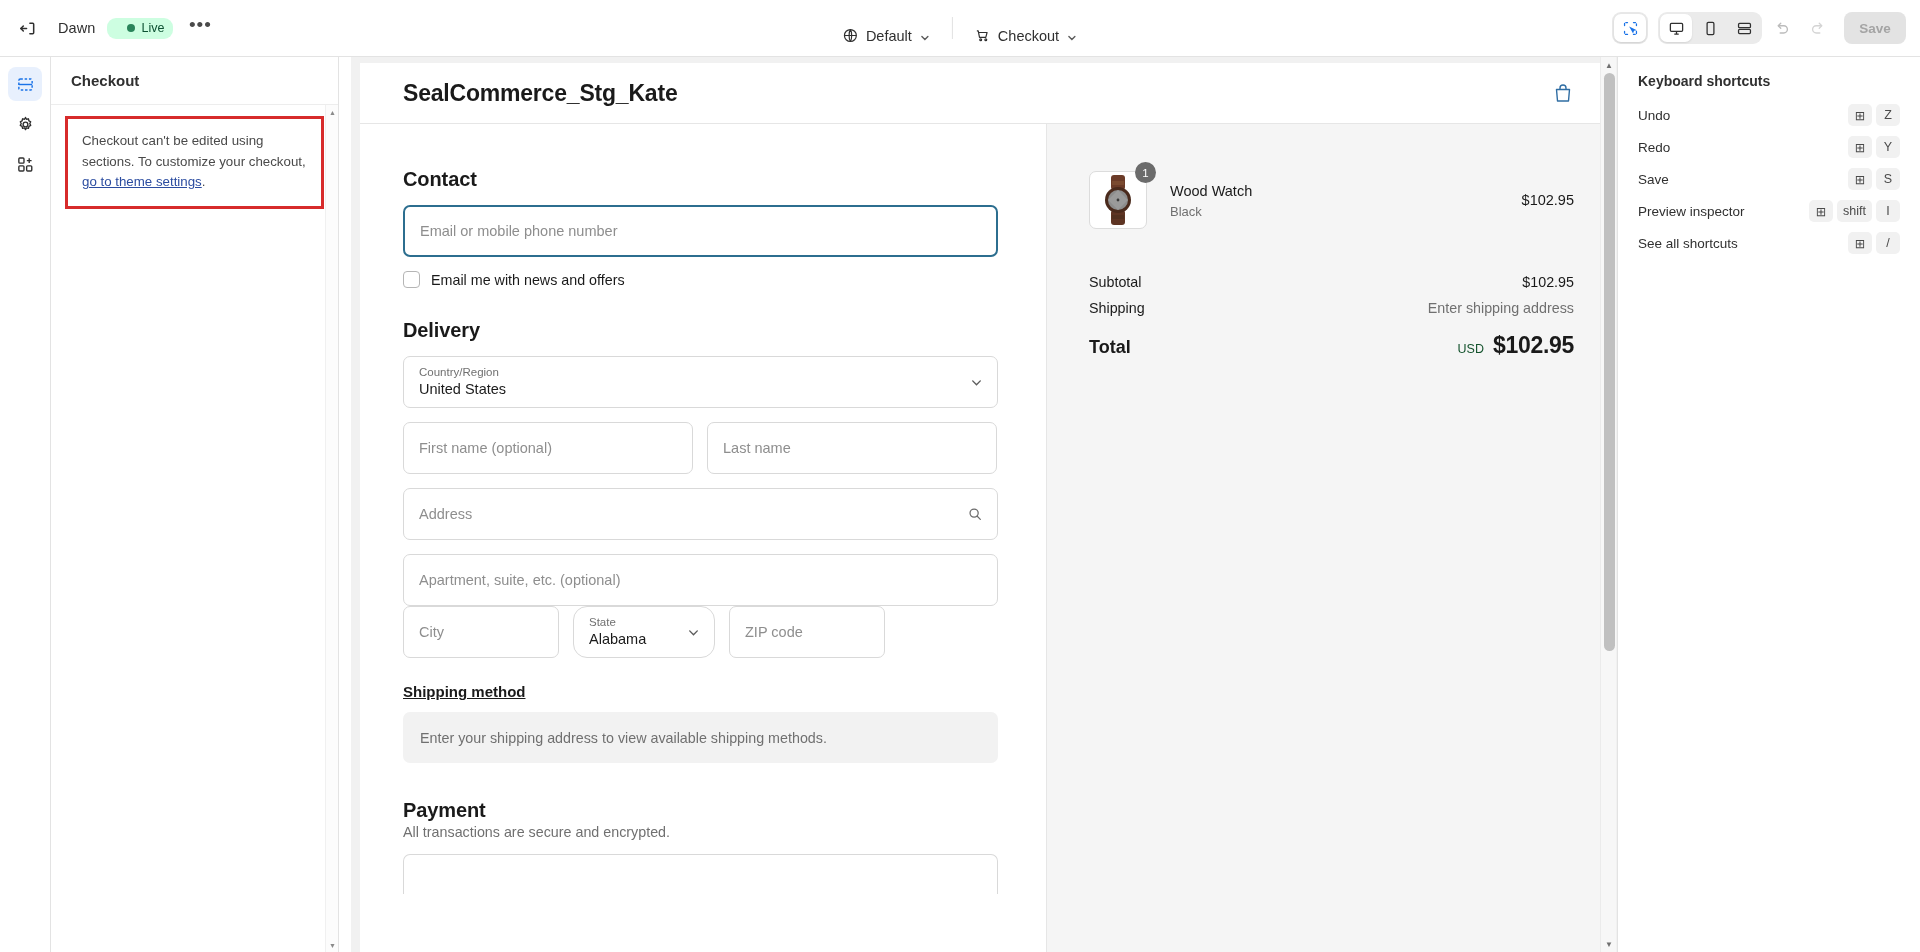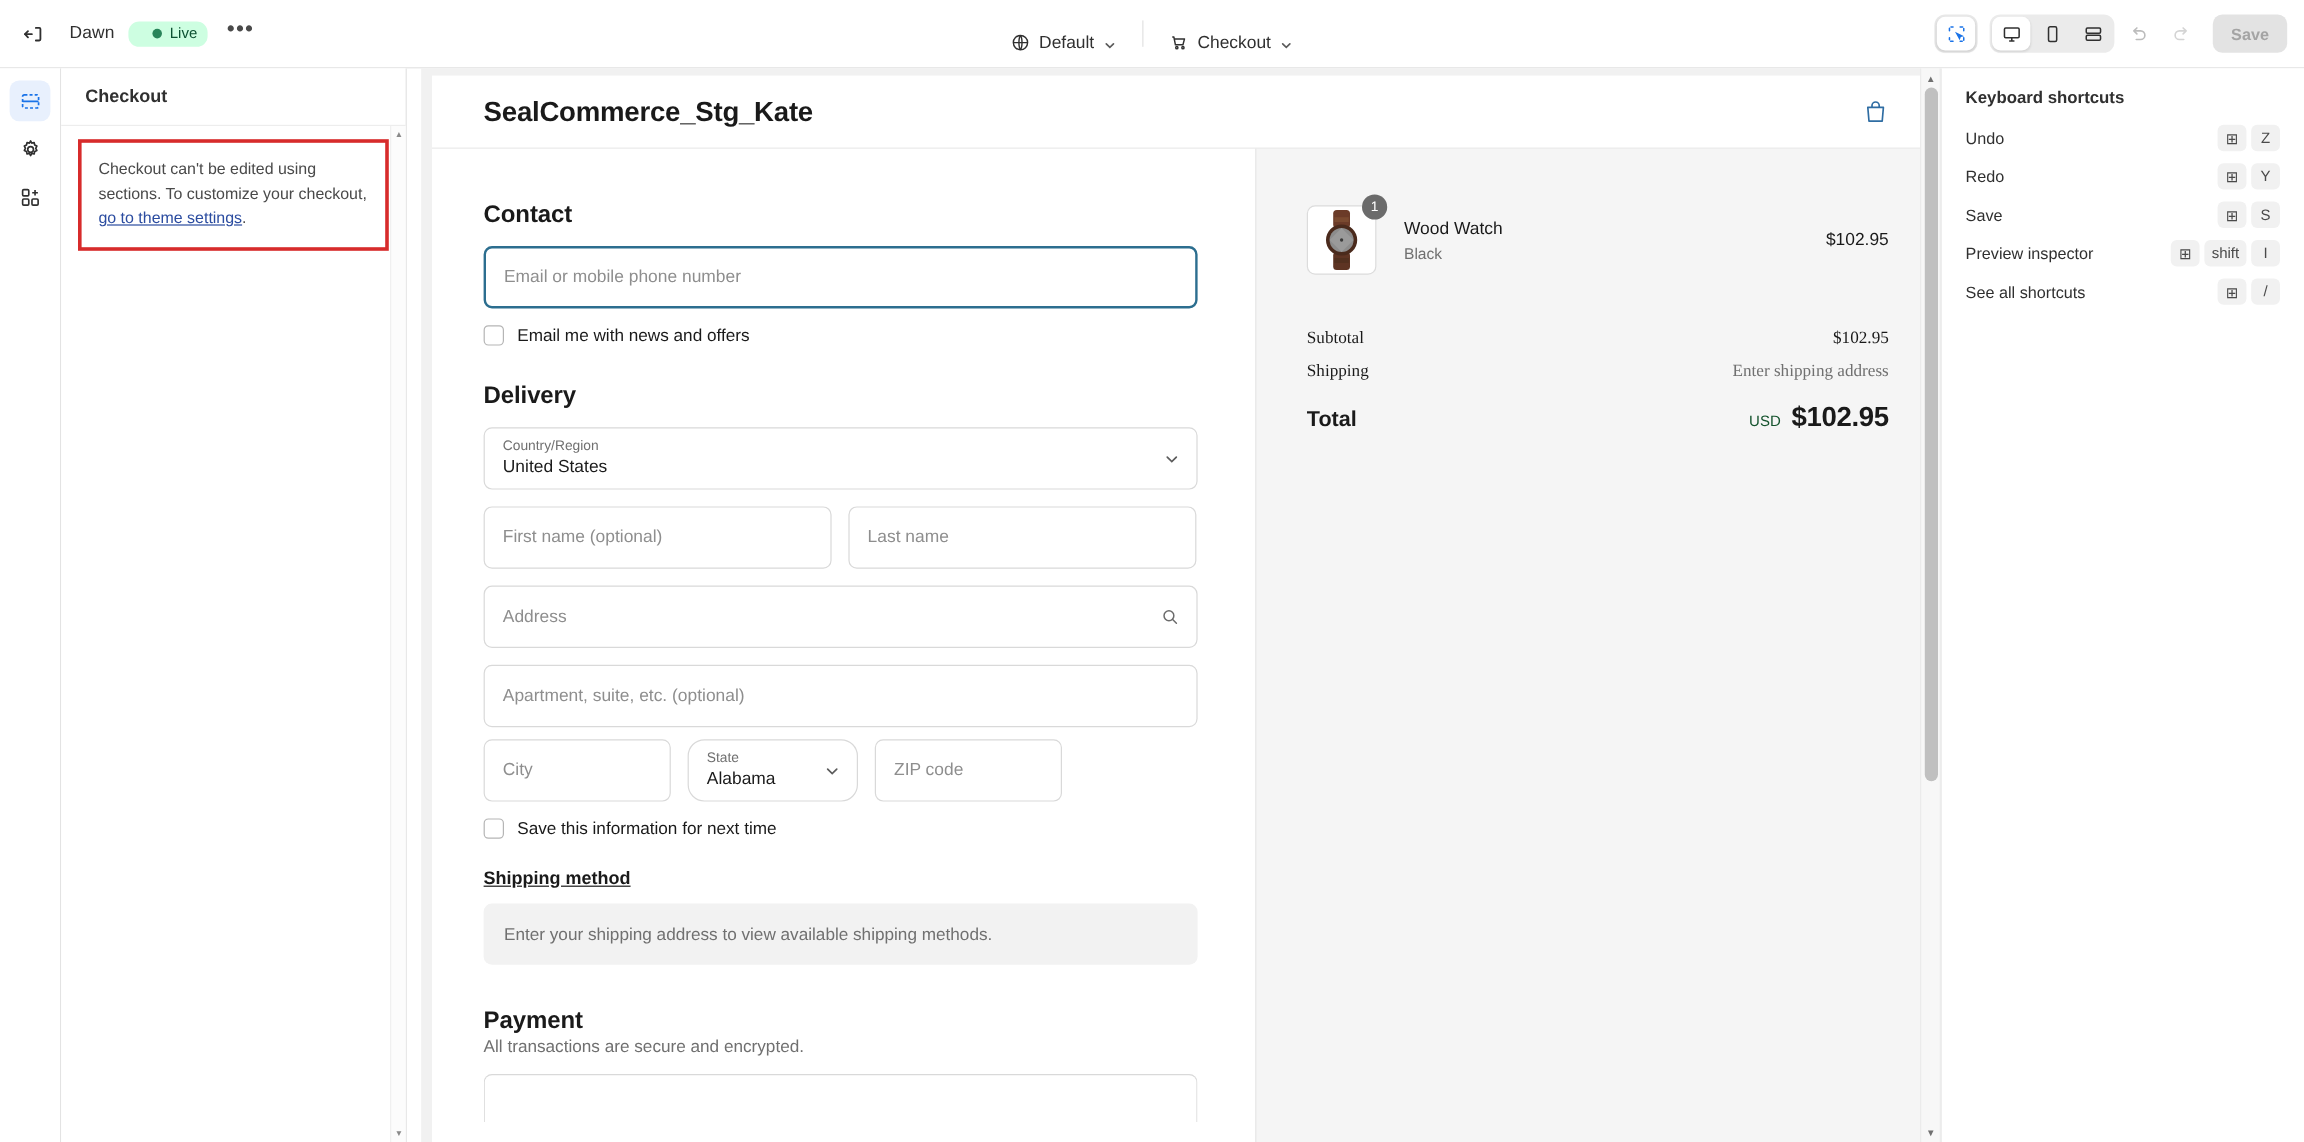--- a/index.html
+++ b/index.html
@@ -193,21 +193,21 @@
     position: absolute; top: -9px; right: -9px;
     width: 21px; height: 21px; border-radius: 50%;
     background: #6b6b6b; color: #fff; font-size: 11.5px;
     display: flex; align-items: center; justify-content: center;
   }
   .li-info { margin-left: 23px; flex: 1; }
   .li-name { font-size: 14.5px; color: #1a1a1a; line-height: 1.45; }
   .li-variant { font-size: 13px; color: #707070; margin-top: 2px; }
   .li-price { font-size: 14.5px; color: #1a1a1a; }
 
-  .tot-row { display: flex; justify-content: space-between; align-items: flex-end; margin-bottom: 10px; font-family: Liberation Serif, serif; }
+  .tot-row { display: flex; justify-content: space-between; align-items: flex-end; margin-bottom: 10px; }
   .tot-label { font-size: 14.3px; color: #1a1a1a; }
   .tot-val { font-size: 14.3px; color: #1a1a1a; }
   .tot-val.muted { color: #707070; }
   .grand { display: flex; justify-content: space-between; align-items: baseline; margin-top: 16px; }
   .grand-label { font-size: 18px; font-weight: 600; color: #1a1a1a; }
   .grand-right { display: flex; align-items: baseline; gap: 9px; }
   .cur { font-size: 12.5px; color: #14532d; }
   .grand-val { font-size: 23px; font-weight: 600; color: #1a1a1a; letter-spacing: -0.3px; }
 
   
@@ -418,42 +418,38 @@
           <svg class="search-ico" width="16" height="16" viewBox="0 0 18 18" fill="none" stroke="#6b6b6b" stroke-width="1.4" stroke-linecap="round">
             <circle cx="8" cy="8" r="4.6"></circle>
               <path d="M11.5 11.5 15 15"></path>
           </svg>
         </div>
 
         <div class="field" style="margin-top:14px;">
           <span>Apartment, suite, etc. (optional)</span>
         </div>
 
-        <div class="row" style="margin-top:10px;">
+        <div class="row" style="margin-top:0;">
           <div class="field third-city">
             <span>City</span>
           </div>
           <div class="field third-state">
             <div class="field-stack">
               <span class="flabel">State</span>
               <span class="fvalue">Alabama</span>
             </div>
             <svg class="chev-sel" viewBox="0 0 12 12" fill="none" stroke="#5c5c5c" stroke-width="1.3" stroke-linecap="round">
                 <path d="M2.5 4.5 6 8 9.5 4.5"></path>
               </svg>
           </div>
           <div class="field third-zip">
             <span>ZIP code</span>
           </div>
         </div>
 
-        <div class="checkline">
-          <span class="cbox"></span>
-          <span class="ctext">Save this information for next time</span>
-        </div>
 
         <div class="sec-h-sm" style="margin-top:25px;text-decoration:underline;">Shipping method</div>
         <div class="shipbox">Enter your shipping address to view available shipping methods.</div>
 
         <div class="sec-h" style="margin-top:36px; margin-bottom:7px;">Payment</div>
         <div class="pay-sub">All transactions are secure and encrypted.</div>
         <div class="pay-field"></div>
       </div>
 
       <div class="ck-aside">

